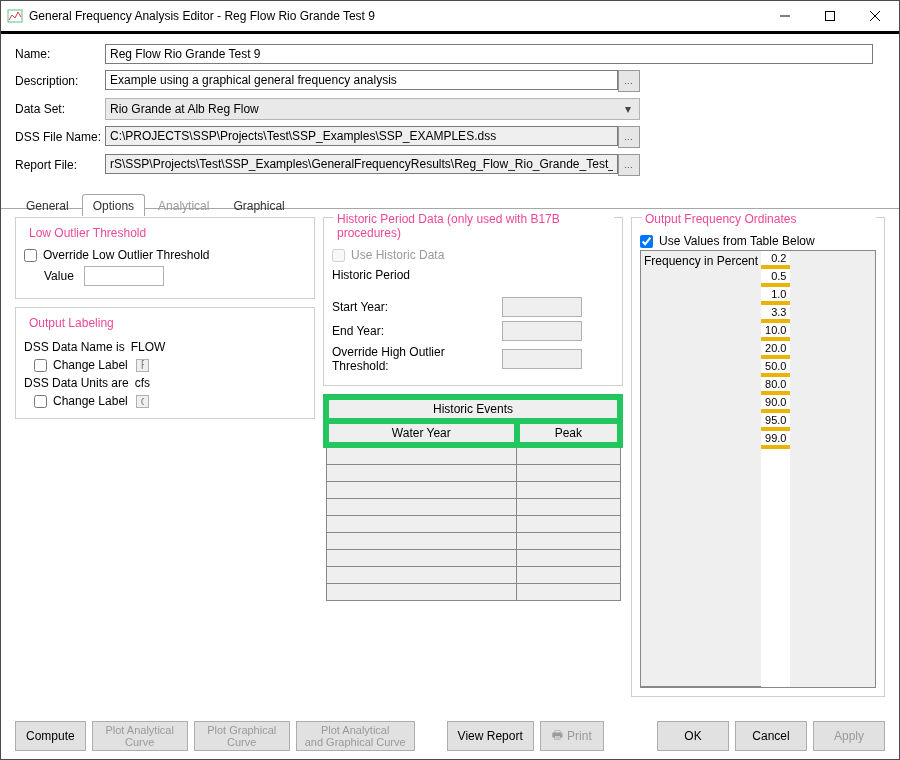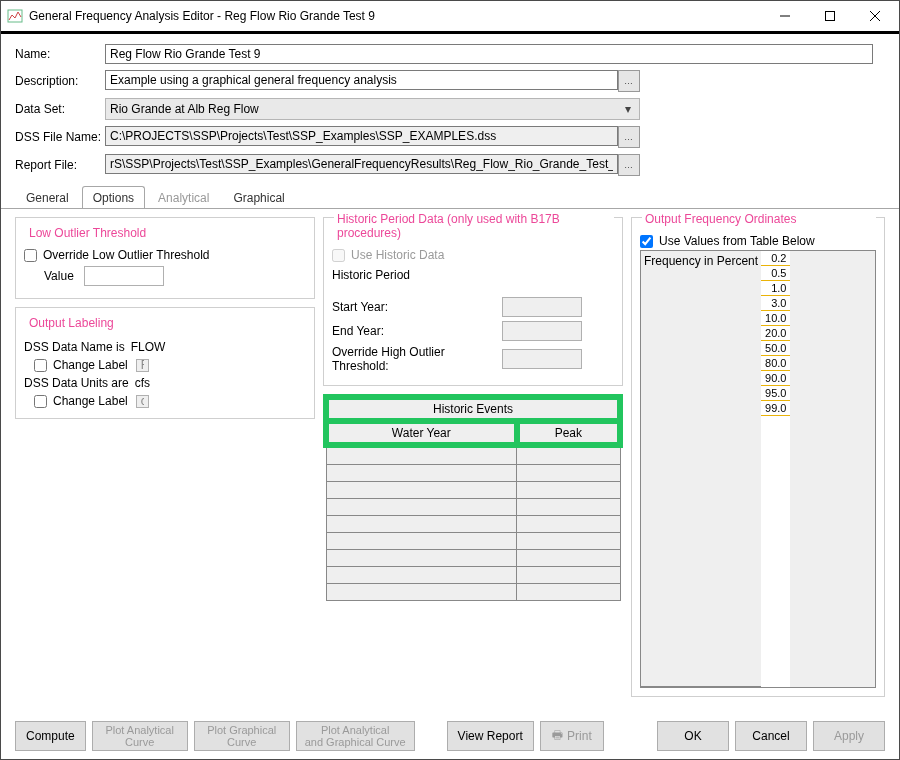--- a/index.html
+++ b/index.html
@@ -14,21 +14,21 @@
 .form-row .lbl{width:90px}
 .txt-input{flex:1;height:20px;border:1px solid #7a7a7a;padding:0 4px;font:inherit;box-sizing:border-box;background:#fff}
 .txt-name{width:535px}
 .field-wrap{display:flex;width:535px}
 .field-wrap .txt-input{flex:1}
 .select-box{width:535px;height:22px;border:1px solid #b5b5b5;background:#e9e9e9;display:flex;align-items:center;padding:0 4px;box-sizing:border-box}
 .select-box .sel-text{flex:1}
 .select-box .chev{width:10px;color:#444}
 .browse-btn{width:20px;height:20px;border:1px solid #999;background:#e6e6e6;margin-left:0;display:flex;align-items:center;justify-content:center;font-size:9px;letter-spacing:1px;color:#444}
 .tabs{display:flex;border-bottom:1px solid #a7a7a7;padding:0 14px}
-.tab{padding:4px 10px 3px 10px;margin-right:2px;border:1px solid transparent;border-bottom:none;position:relative;top:0;color:#333;font-size:12px}
+.tab{padding:4px 10px 3px 10px;margin-right:2px;border:1px solid transparent;border-bottom:none;position:relative;top:8px;color:#333;font-size:12px}
 .tab.active{border-color:#a7a7a7;background:#fff;border-radius:3px 3px 0 0}
 .tab.disabled{color:#999}
 .body{flex:1;display:flex;padding:8px 14px;gap:8px;overflow:hidden}
 .panel{border:1px solid #cfcfcf;padding:8px;box-sizing:border-box;margin-bottom:8px}
 .panel >.panel-title{margin:-14px 0 6px 2px;background:#fff;display:inline-block;padding:0 3px;color:#ec4899;font-size:12px}
 .col{display:flex;flex-direction:column}
 .col-left{width:300px}
 .col-mid{width:300px}
 .col-right{flex:1}
 .chk{display:flex;align-items:center;margin:2px 0}
@@ -38,21 +38,21 @@
 .small-input{width:80px;height:20px;border:1px solid #b0b0b0;background:#efefef;box-sizing:border-box}
 .small-input.enabled{background:#fff}
 .txt-ro{width:140px;height:20px;border:1px solid #b0b0b0;background:#efefef;color:#888;padding:0 4px;box-sizing:border-box;font:inherit}
 .subhead{margin:6px 0 15px 0}
 .hist-table{border:1px solid #888;width:100%;border-collapse:collapse}
 .hist-table th{background:#efefef;border:6px solid #22c55e;font-weight:normal;padding:2px;font-size:12px}
 .hist-table td{border:1px solid #888;height:14px;background:#efefef}
 .freq-table-wrap{border:1px solid #888;flex:1;background:#efefef;display:flex;flex-direction:row;overflow:hidden}
 .freq-head{background:#efefef;border-bottom:1px solid #888;text-align:center;padding:3px;font-size:12px}
 .freq-body{background:#fff}
-.freq-cell{border-bottom:1px solid #eab308;text-align:right;padding:0 4px;font-size:11px;height:14px;line-height:14px;background:#fff}
+.freq-cell{border-bottom:4px solid #eab308;text-align:right;padding:0 4px;font-size:11px;height:14px;line-height:14px;background:#fff}
 .footer{display:flex;align-items:center;padding:8px 14px;gap:6px;border-top:0}
 .btn{height:30px;border:1px solid #adadad;background:#e1e1e1;font:inherit;padding:0 10px;display:flex;align-items:center;justify-content:center;min-width:64px;box-sizing:border-box}
 .btn.multi{flex-direction:column;line-height:12px;padding:2px 8px;font-size:11px;text-align:center;min-width:96px}
 .btn.disabled{color:#9a9a9a}
 .spacer{width:20px}
 .flex-spacer{flex:1}
 .print-ico{margin-right:4px;color:#9a9a9a}
 .value-label{margin-left:6px}
 </style>
 </head>
@@ -241,21 +241,21 @@
       <label class="chk">
         <input type="checkbox" checked="" style="">
             <span>Use Values from Table Below</span>
       </label>
       <div class="freq-table-wrap">
         <div class="freq-head">Frequency in Percent</div>
         <div class="freq-body" id="freq-body">
               <div class="freq-cell">0.2</div>
               <div class="freq-cell">0.5</div>
               <div class="freq-cell">1.0</div>
-              <div class="freq-cell">3.0</div>
+              <div class="freq-cell">3.3</div>
               <div class="freq-cell">10.0</div>
               <div class="freq-cell">20.0</div>
               <div class="freq-cell">50.0</div>
               <div class="freq-cell">80.0</div>
               <div class="freq-cell">90.0</div>
               <div class="freq-cell">95.0</div>
               <div class="freq-cell">99.0</div>
             </div>
         <div style="flex:1;background:#efefef"></div>
       </div>

